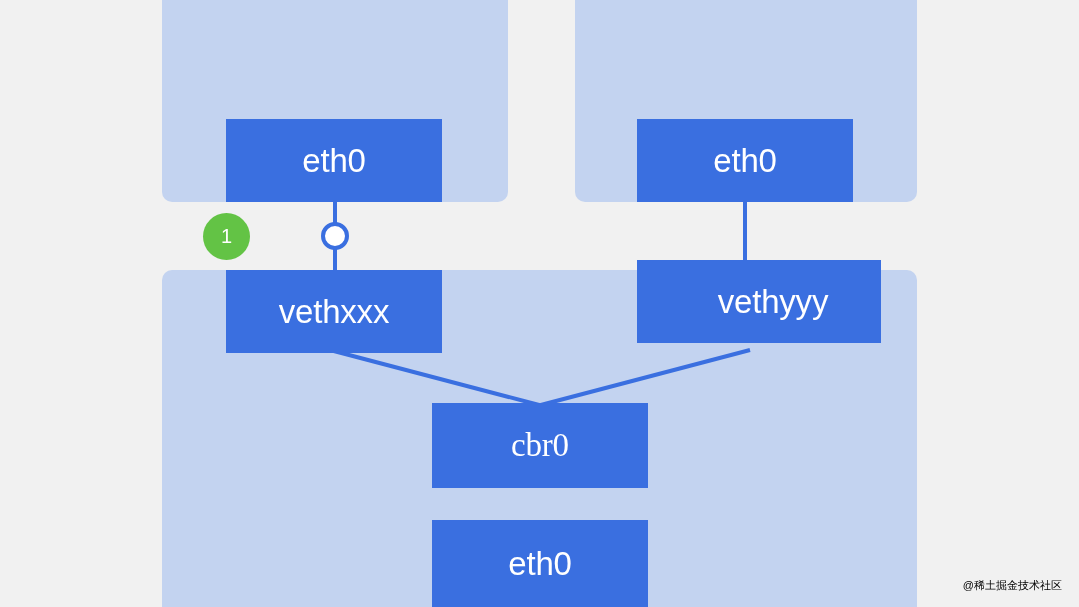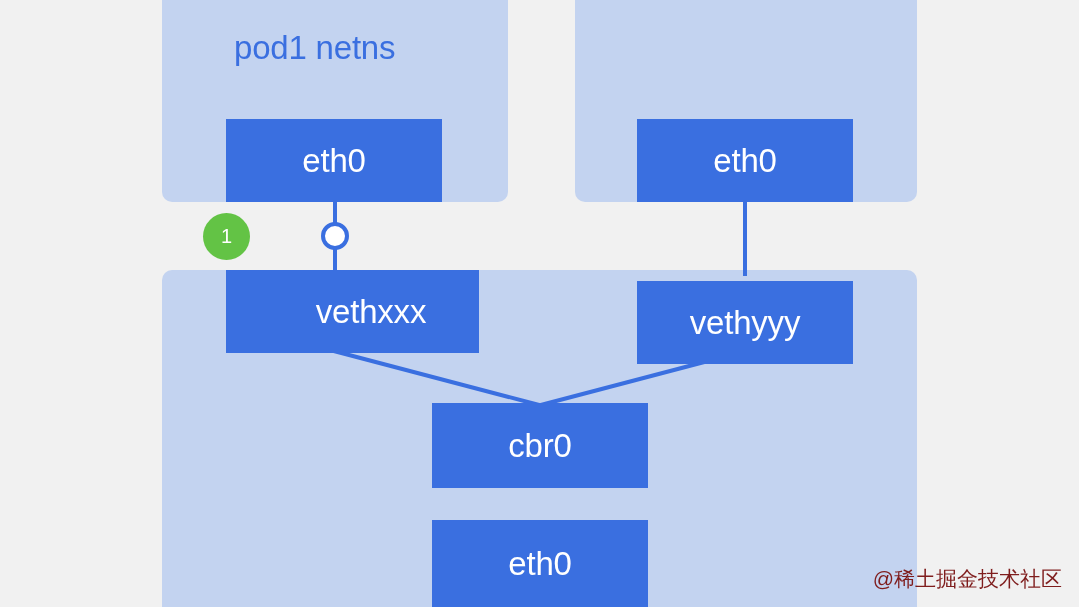--- a/index.html
+++ b/index.html
@@ -43,23 +43,23 @@
     align-items: center;
     justify-content: center;
     color: #ffffff;
     font-size: 33px;
     line-height: 1;
     letter-spacing: -0.2px;
     z-index: 3;
   }
   #pod1-eth0  { left: 226px; top: 119px; width: 216px; height: 83px; }
   #pod2-eth0  { left: 637px; top: 119px; width: 216px; height: 83px; }
-  #vethxxx    { left: 226px; top: 270px; width: 216px; height: 83px; padding-left: 37px; }
-  #vethyyy    { left: 637px; top: 281px; width: 216px; height: 83px; }
-  #cbr0       { left: 432px; top: 403px; width: 216px; height: 85px; }
+  #vethxxx    { left: 226px; top: 270px; width: 216px; height: 83px; }
+  #vethyyy    { left: 637px; top: 260px; width: 216px; height: 83px; padding-left: 28px; }
+  #cbr0       { left: 432px; top: 403px; width: 216px; height: 85px; font-family: Liberation Serif, serif; }
   #root-eth0  { left: 432px; top: 520px; width: 216px; height: 87px; }
 
   #links-svg {
     position: absolute;
     left: 0;
     top: 0;
     width: 1079px;
     height: 607px;
     z-index: 2;
     pointer-events: none;
@@ -78,36 +78,35 @@
     justify-content: center;
     color: #ffffff;
     font-size: 20px;
     z-index: 6;
   }
 
   #watermark {
     position: absolute;
     right: 17px;
     bottom: 14px;
-    color: #7f1d1d;
-    font-size: 21px;
+    color: #000000;
+    font-size: 11px;
     z-index: 8;
     white-space: nowrap;
   }
 </style>
 </head>
 <body>
 
 <div id="canvas">
 
   <div class="netns-panel" id="pod1-panel"></div>
   <div class="netns-panel" id="pod2-panel"></div>
   <div class="netns-panel" id="root-panel"></div>
 
-  <div class="netns-label" id="pod1-label">pod1 netns</div>
 
   <svg id="links-svg" viewBox="0 0 1079 607">
 
     <line x1="335" y1="196" x2="335" y2="223" stroke="#3a6fe0" stroke-width="4"></line>
     <line x1="335" y1="249" x2="335" y2="276" stroke="#3a6fe0" stroke-width="4"></line>
 
     <line x1="745" y1="196" x2="745" y2="276" stroke="#3a6fe0" stroke-width="4"></line>
 
     <line x1="330" y1="350" x2="543" y2="406" stroke="#3a6fe0" stroke-width="4"></line>
     <line x1="750" y1="350" x2="537" y2="406" stroke="#3a6fe0" stroke-width="4"></line>

